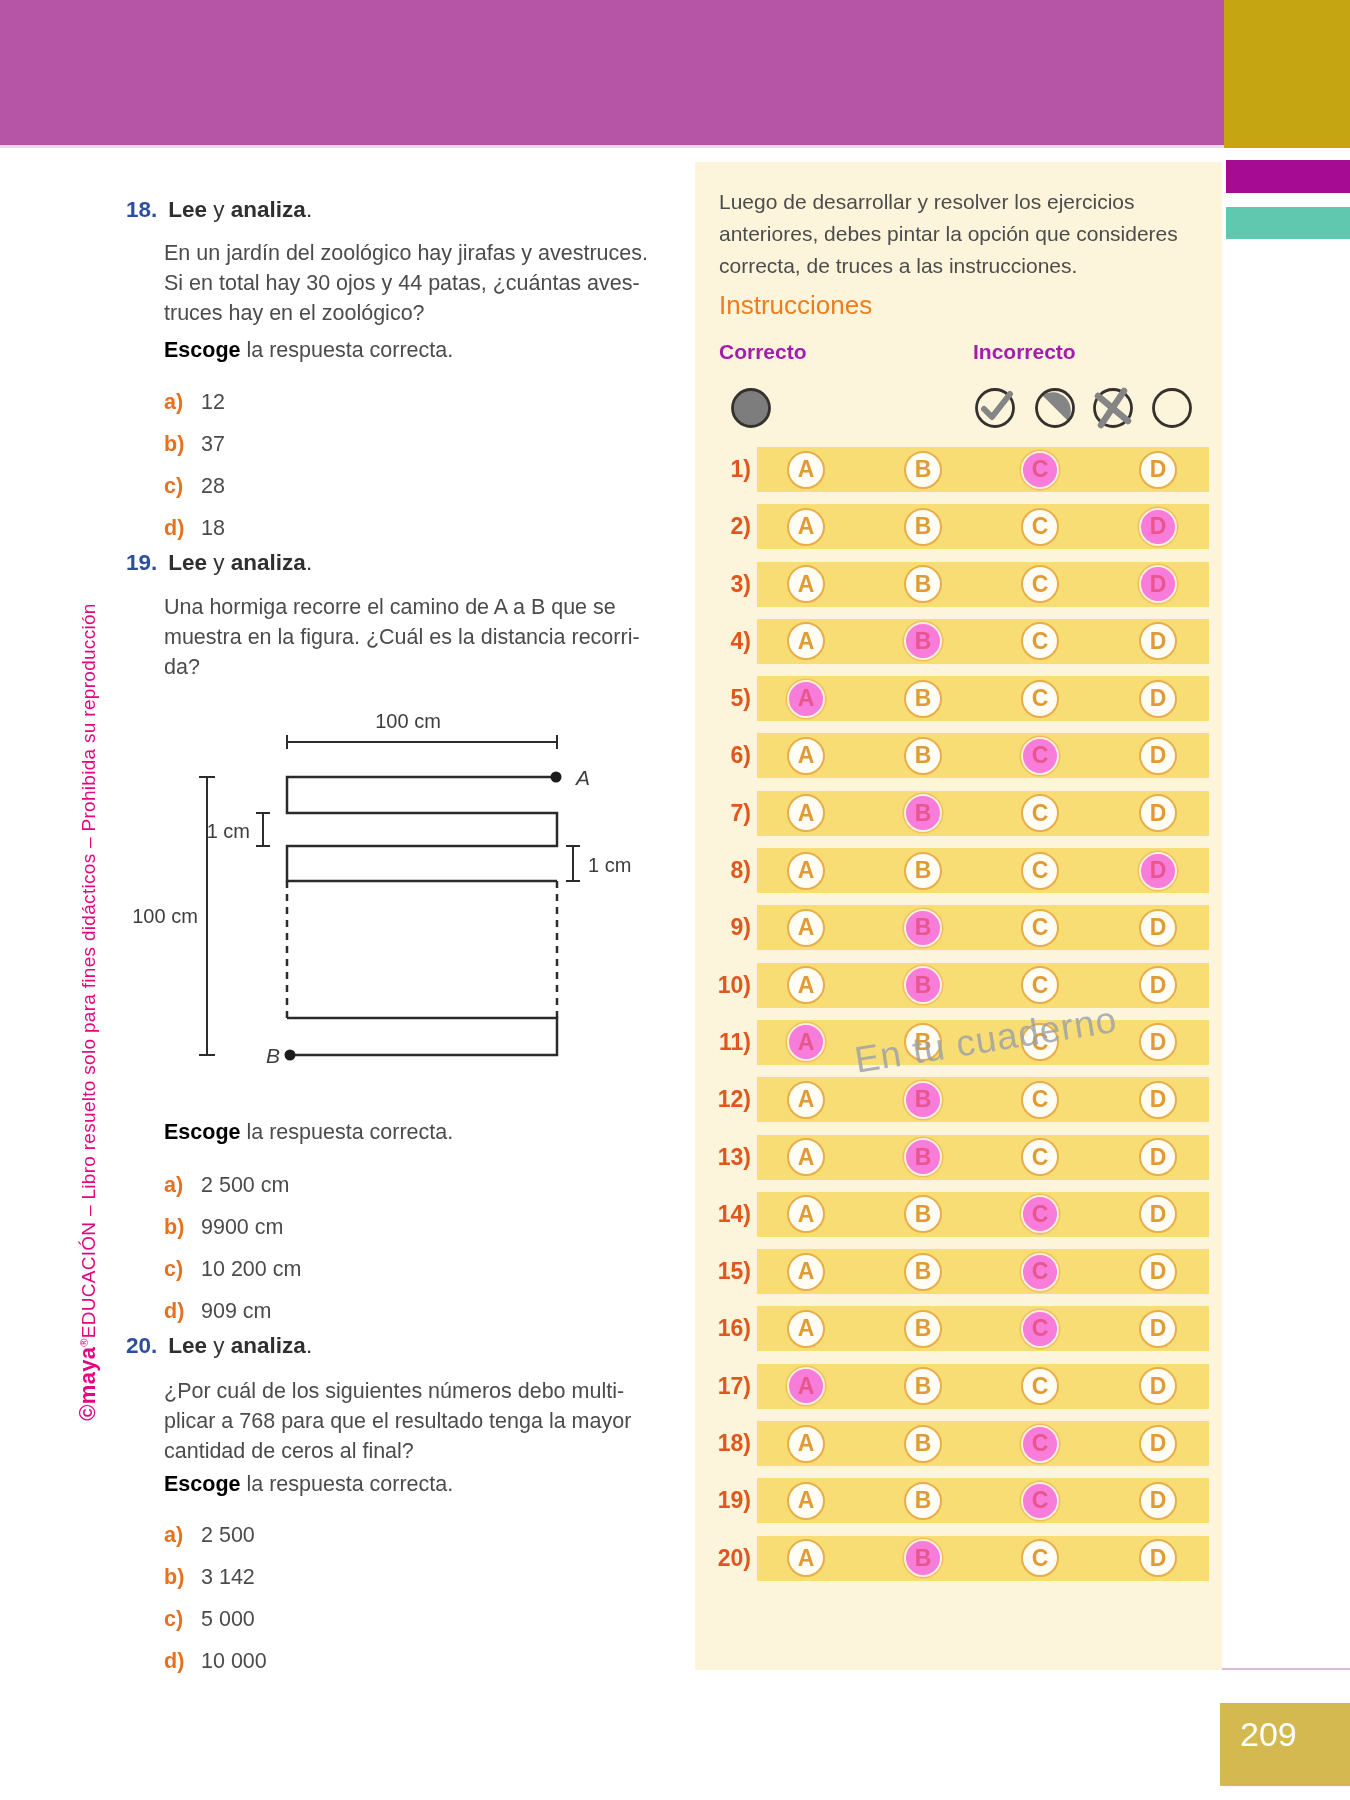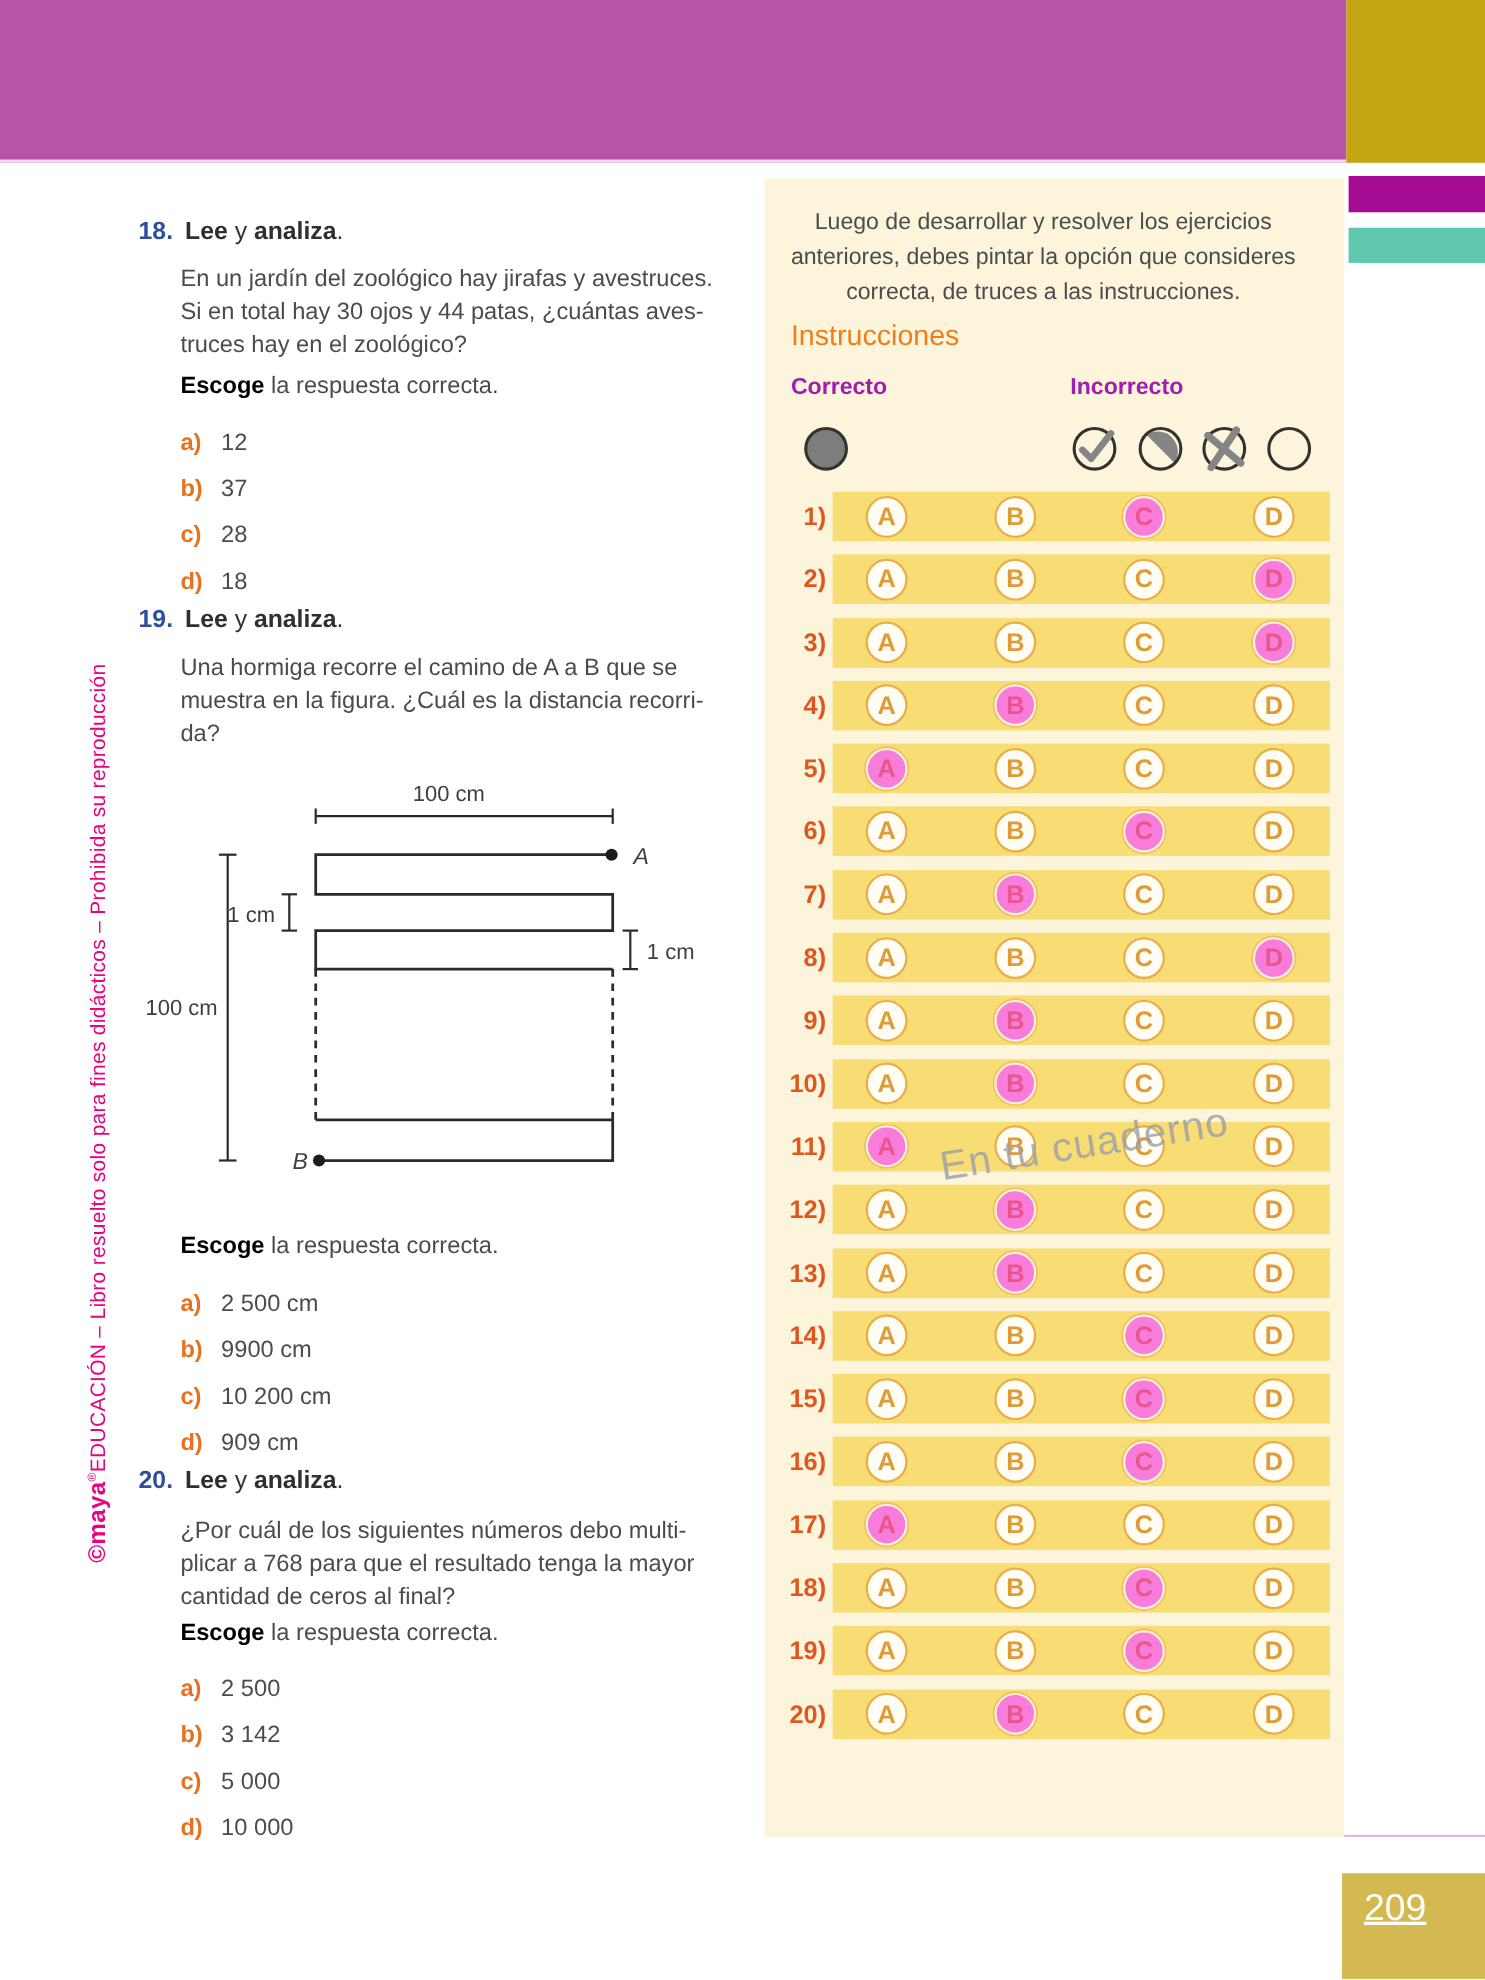--- a/index.html
+++ b/index.html
@@ -6,22 +6,22 @@
   html,body { background:#ffffff; }
   body { font-family:"Liberation Sans", sans-serif; }
   #page { position:relative; width:1350px; height:1800px; background:#fff; overflow:hidden; }
 
   
   .top-banner   { position:absolute; left:0; top:0; width:1224px; height:148px; background:#b655a6; border-bottom:3px solid #eed8ec; }
   .gold-block   { position:absolute; left:1224px; top:0; width:126px; height:148px; background:#c6a513; }
   .magenta-tab  { position:absolute; left:1226px; top:160px; width:124px; height:33px; background:#a50c93; }
   .teal-tab     { position:absolute; left:1226px; top:207px; width:124px; height:32px; background:#5fc8af; }
   .lavender-line{ position:absolute; left:1220px; top:1668px; width:130px; height:2px; background:#dcb8de; }
-  .page-box     { position:absolute; left:1220px; top:1703px; width:130px; height:96px; background:#d3b94f; color:#fff;
-                  font-size:34px; padding:12px 0 0 20px;text-decoration:underline; }
+  .page-box     { position:absolute; left:1220px; top:1703px; width:130px; height:83px; background:#d3b94f; color:#fff;
+                  font-size:34px; padding:12px 0 0 20px; }
 
   
   .sidebar { position:absolute; left:88px; top:1012px; transform:translate(-50%,-50%) rotate(-90deg);
              white-space:nowrap; color:#e60480; font-size:19px; letter-spacing:.3px; }
   .sidebar .brand { font-weight:bold; font-size:22px; }
   .sidebar .reg   { font-size:11px; vertical-align:super; }
 
   
   .abs { position:absolute; }
   .ex-head { left:126px; font-size:22.5px; color:#333; white-space:nowrap; }
@@ -36,21 +36,21 @@
   .opt .opt-letter { display:inline-block; width:37px; color:#e7711f; font-weight:bold; }
 
   
   .fig { left:130px; top:700px; width:540px; height:400px; }
   .fig text { font-size:20px; fill:#3e3e3e; font-family:"Liberation Sans",sans-serif; }
   .fig .pt-label { font-style:italic; font-size:21px; }
 
   
   .panel { position:absolute; left:695px; top:162px; width:527px; height:1508px; background:#fcf4db; }
   .panel .intro { position:absolute; left:24px; top:24px; font-size:21px; line-height:32px; color:#4c4c4c; }
-  .panel .intro div { white-space:nowrap;text-align:center; }
+  .panel .intro div { white-space:nowrap; }
   .panel .instr-head { position:absolute; left:24px; top:128px; font-size:26px; font-weight:normal; color:#ee7d1b; }
   .panel .col-label { position:absolute; top:178px; font-size:21px; font-weight:bold; color:#a21caf; }
   .panel .lbl-correct { left:24px; } .panel .lbl-incorrect { left:278px; }
   .ex-icon { position:absolute; top:224px; width:44px; height:44px; }
 
   .rows { position:absolute; left:0; top:285px; width:527px; }
   .ans-row { position:relative; height:45px; margin-bottom:12.3px; }
   .row-num { position:absolute; left:0; top:0; width:56px; height:45px; line-height:45px;
              text-align:right; font-size:23px; font-weight:bold; color:#e0561f; }
   .row-band { position:absolute; left:62px; top:0; width:452px; height:45px; background:#f8dc74; }

